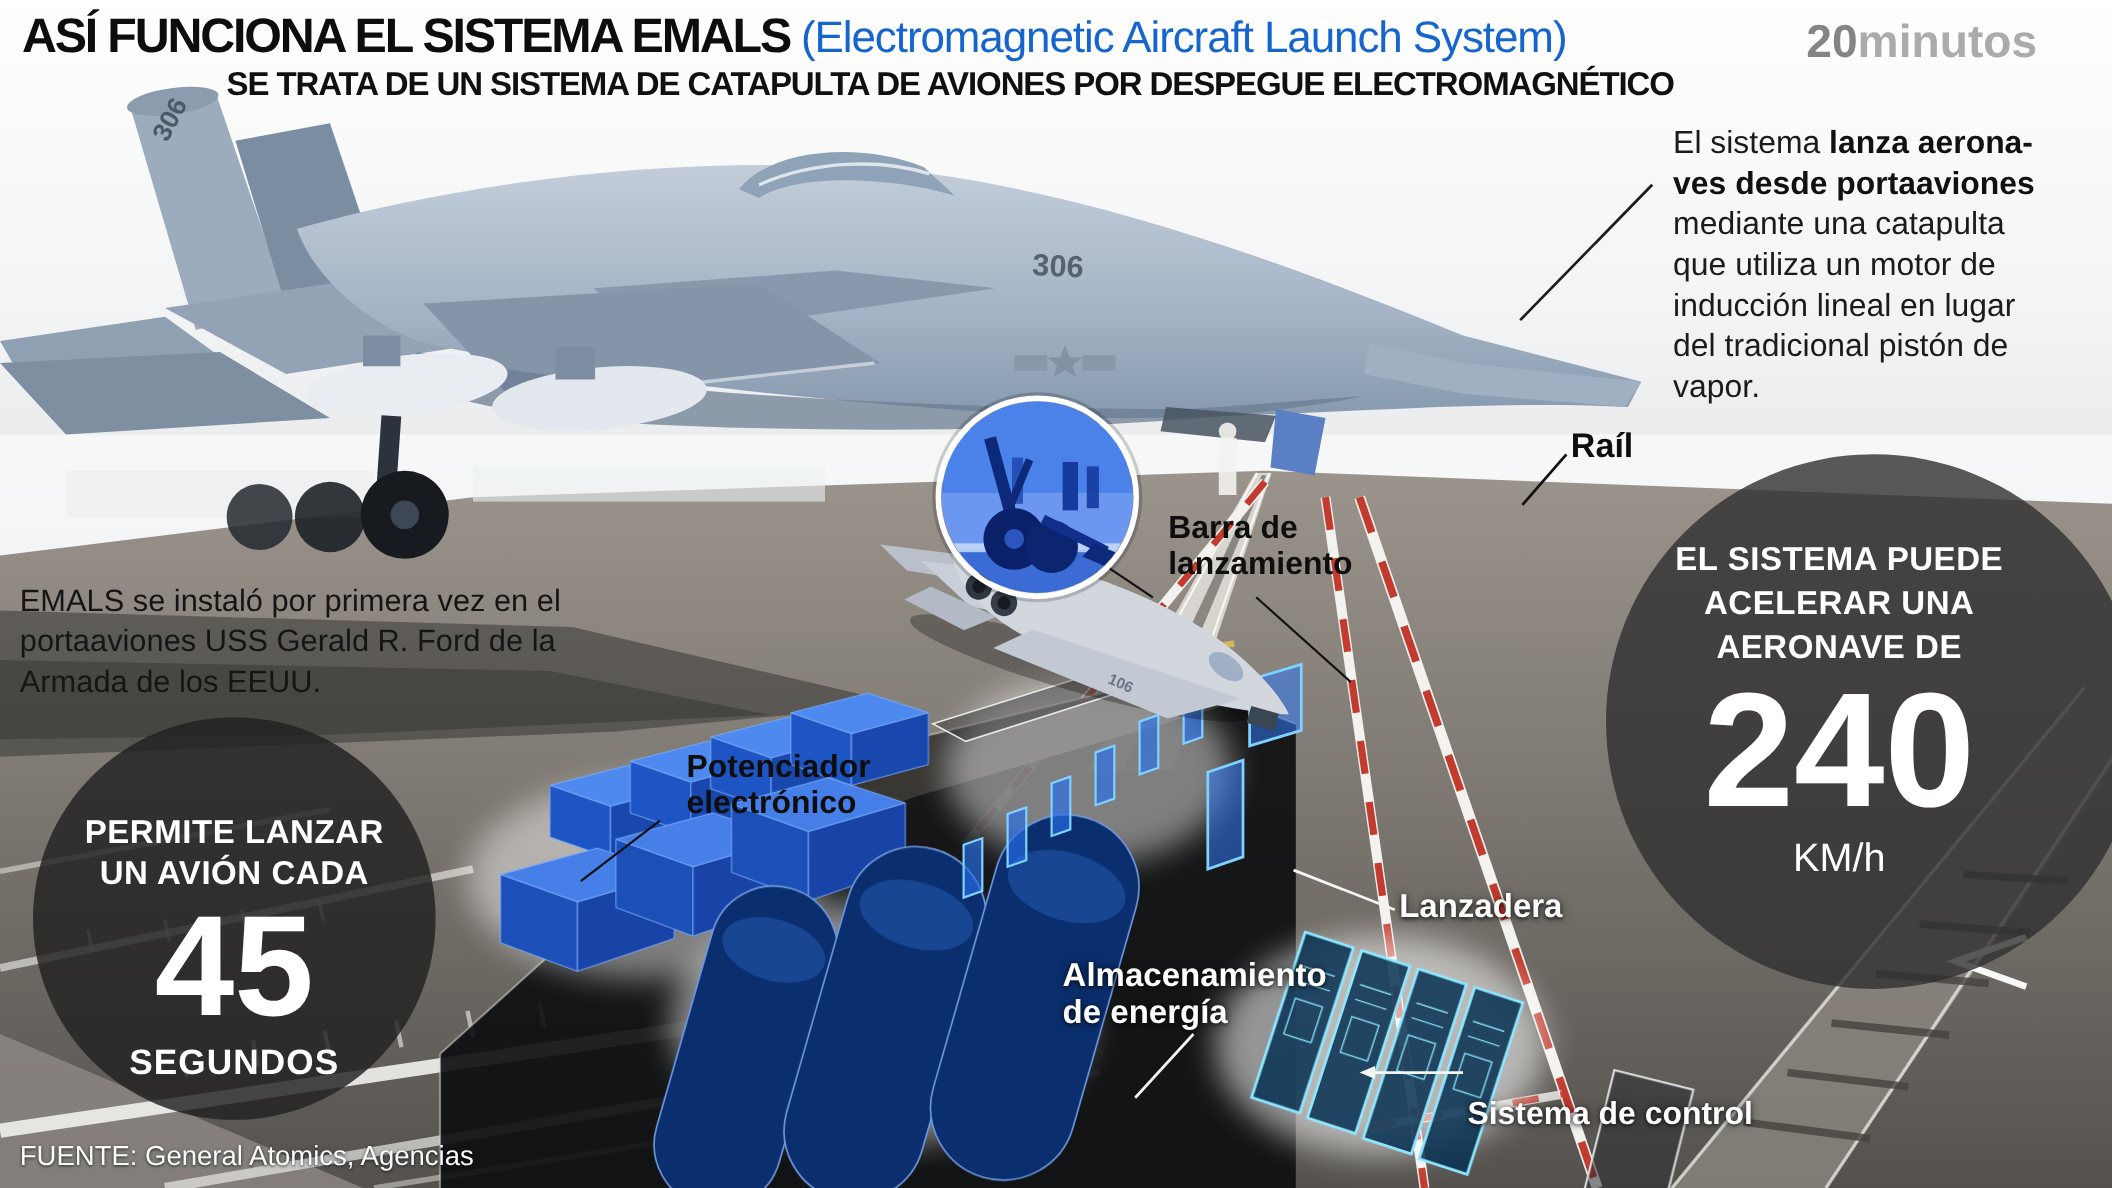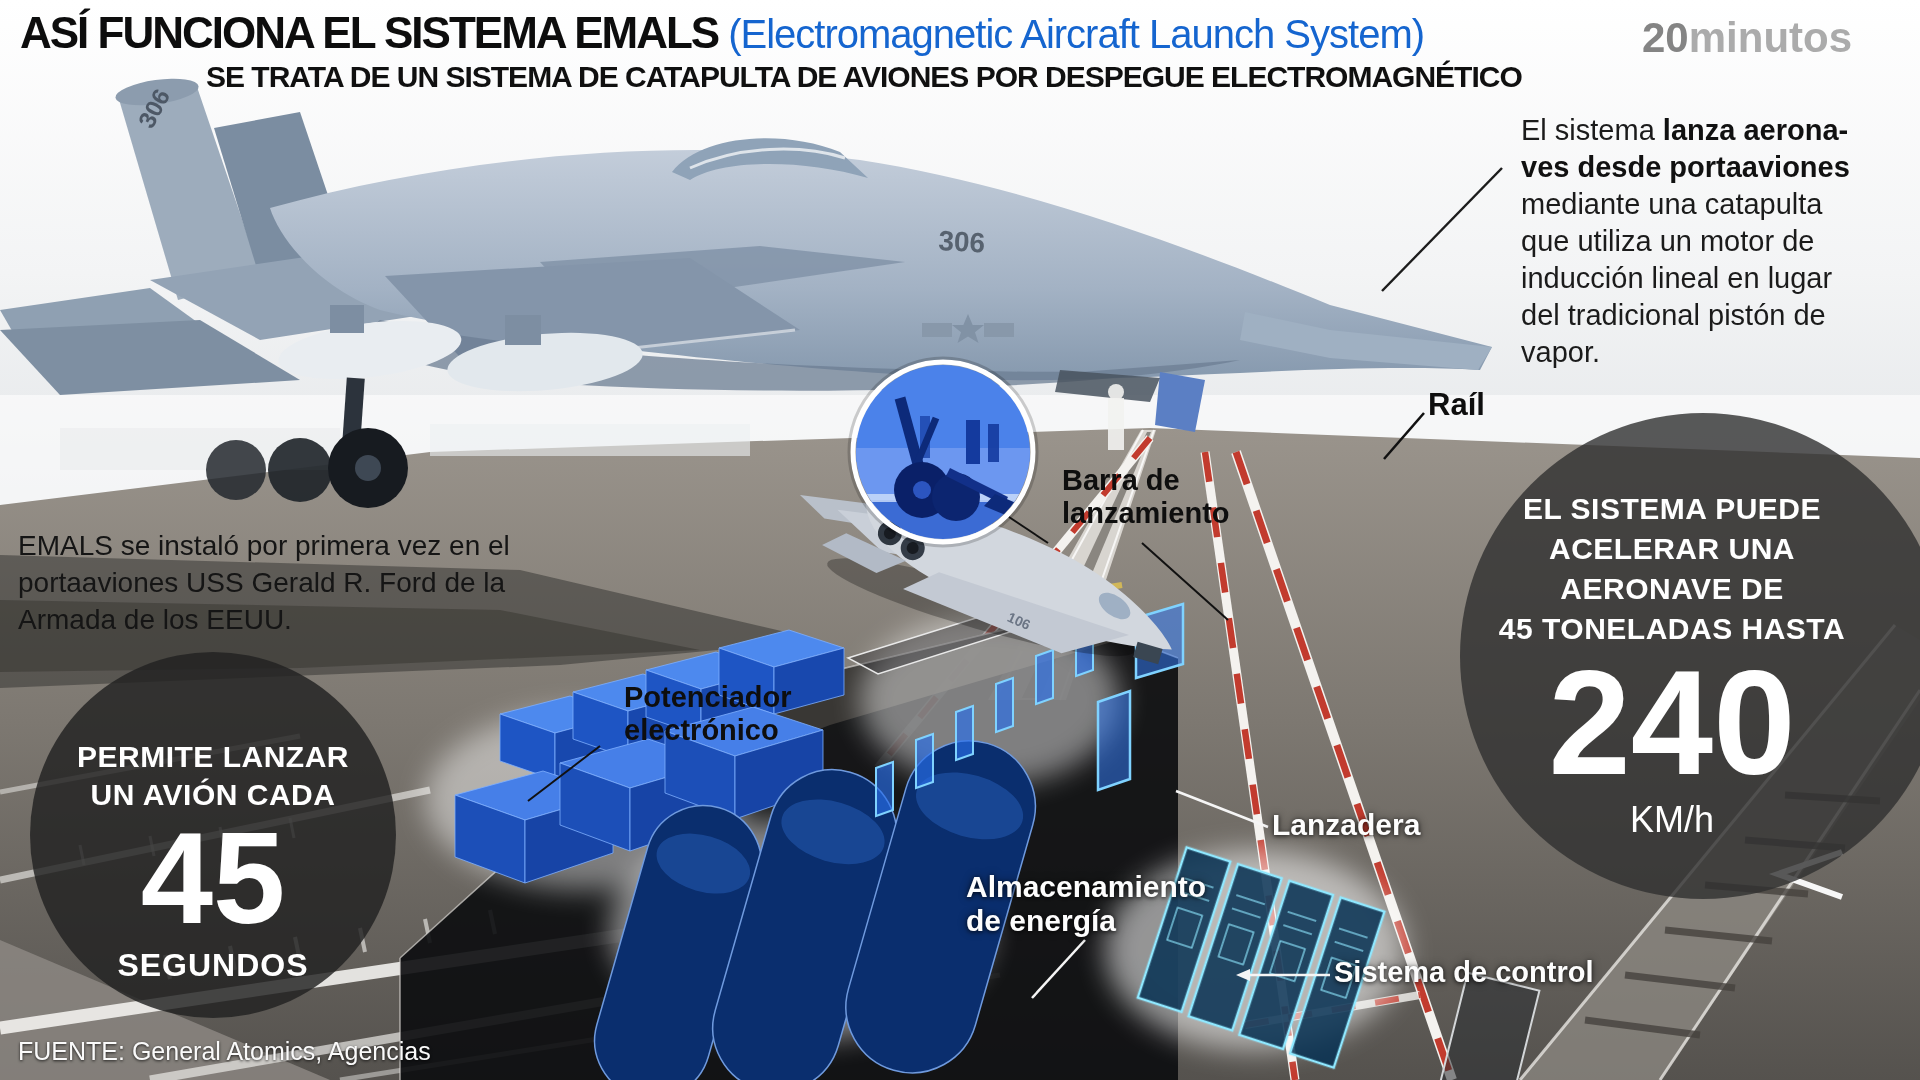--- a/index.html
+++ b/index.html
@@ -334,21 +334,20 @@
       <div class="value">45</div>
       <div class="unit">SEGUNDOS</div>
     </div>
   </div>
 
   <div class="abs circle circle-right">
     <div class="inner">
       <div class="small">EL SISTEMA PUEDE</div>
       <div class="small">ACELERAR UNA</div>
       <div class="small">AERONAVE DE</div>
-      <div class="small">45 TONELADAS HASTA</div>
       <div class="value">240</div>
       <div class="unit">KM/h</div>
     </div>
   </div>
 
   <div class="abs title-row">
     <span class="title-black">ASÍ FUNCIONA EL SISTEMA EMALS</span><span class="title-blue">(Electromagnetic Aircraft Launch System)</span>
   </div>
   <div class="abs brand">
     <span class="b1">20</span><span class="b2">minutos</span>
@@ -378,19 +377,19 @@
   </div>
   <div class="abs lbl-dark" style="left:590px;top:681px;font-size:29px;line-height:33px;margin-left:34px;">
     <div>Potenciador</div>
     <div>electrónico</div>
   </div>
   <div class="abs lbl-light" style="left:1272px;top:808px;font-size:30px;">Lanzadera</div>
   <div class="abs lbl-light" style="left:966px;top:870px;font-size:30px;line-height:34px;">
     <div>Almacenamiento</div>
     <div>de energía</div>
   </div>
-  <div class="abs lbl-light" style="left:1334px;top:956px;font-size:29px;">Sistema de control</div>
+  <div class="abs lbl-light" style="left:1334px;top:997px;font-size:29px;">Sistema de control</div>
 
   <div class="abs credit" style="left:18px;top:1037px;">
     <b>FUENTE:</b><span> General Atomics, Agencias</span>
   </div>
 
 </div>
 
 </body></html>

